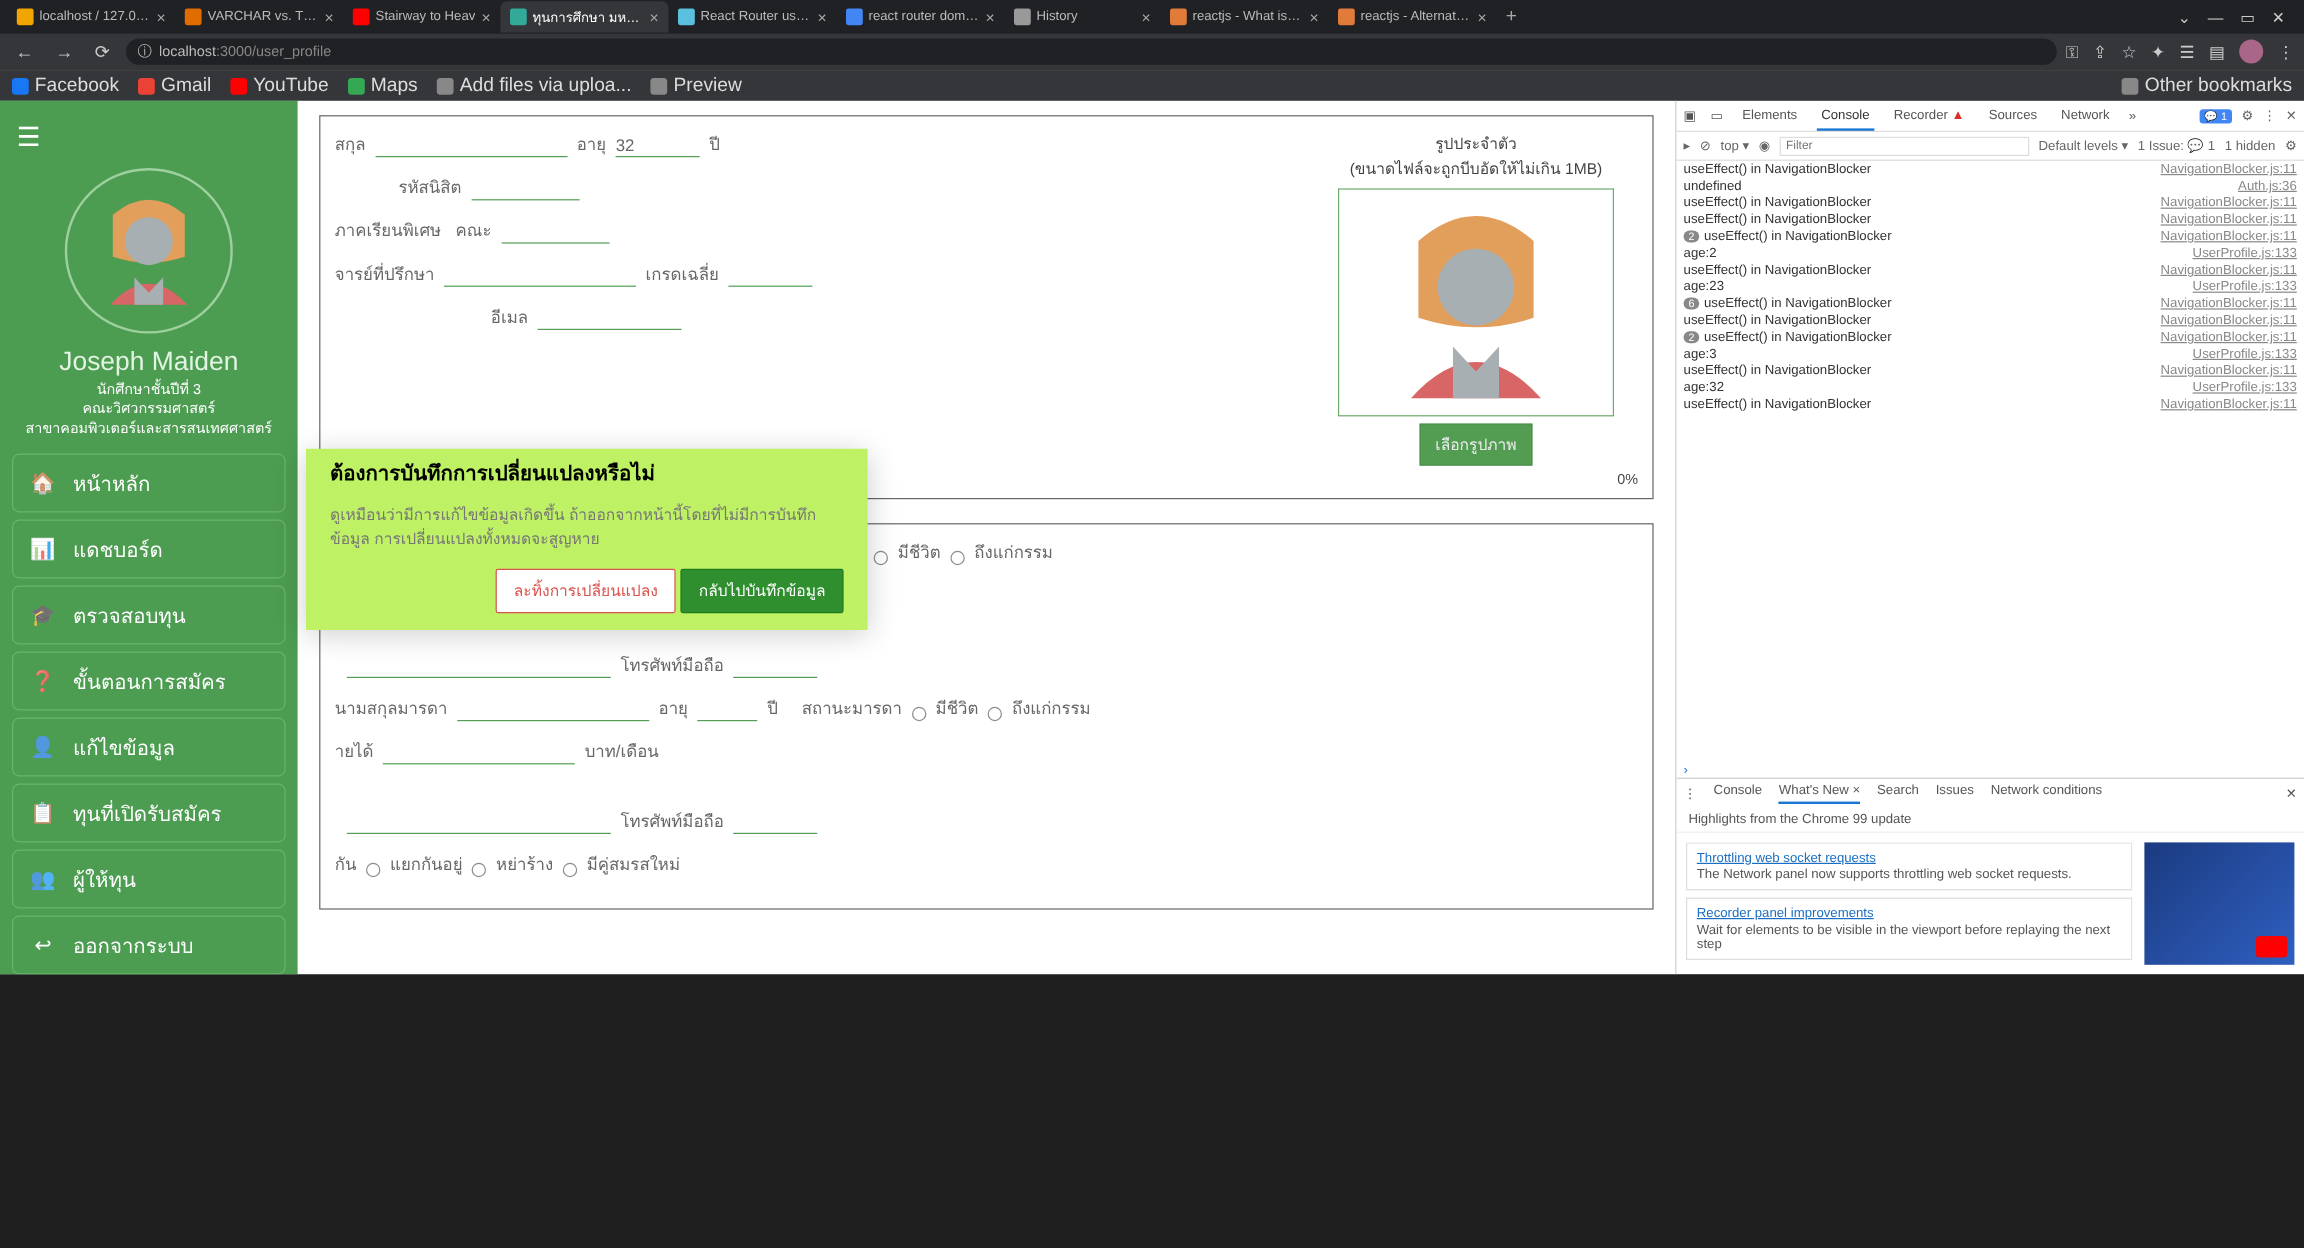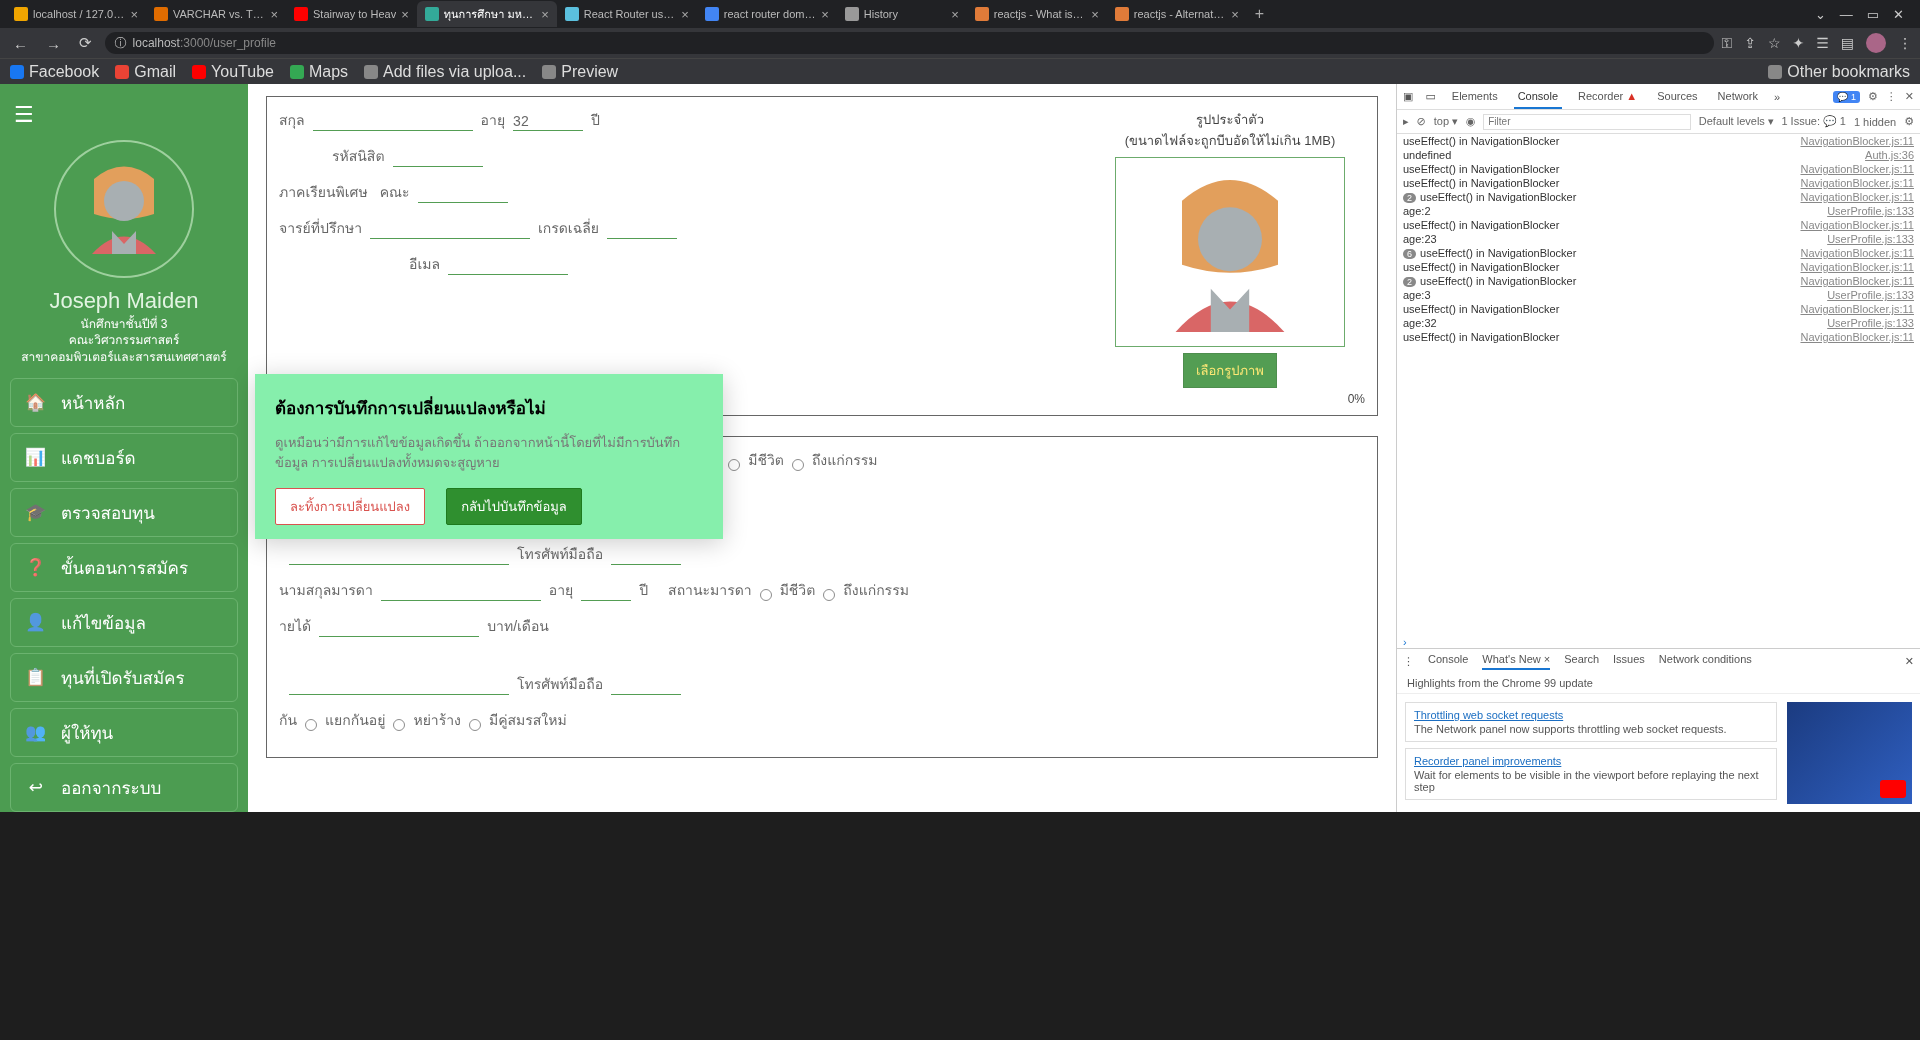--- a/index.html
+++ b/index.html
@@ -44,32 +44,32 @@
 .sb-item { border: 1px solid #3a9a3f; border-radius: 6px; padding: 10px 14px; display: flex; align-items: center; gap: 14px; font-size: 17px; color: #fff; }
 .sb-ico { width: 22px; display: inline-flex; justify-content: center; font-size: 17px; }
 
 .form-area { flex: 1; padding: 12px 18px; overflow: hidden; position: relative; }
 .form-card { border: 1px solid #333; height: 320px; padding: 12px; display: flex; }
 .form-left { flex: 1; font-size: 14px; color: #333; }
 .frow { display: flex; align-items: flex-end; gap: 8px; margin-bottom: 14px; }
 .uline { display: inline-block; border-bottom: 1.5px solid #1a7d1a; min-width: 70px; height: 18px; }
 .form-right { width: 270px; text-align: center; font-size: 13px; }
 .pic-frame { border: 1px solid #3b8f3b; width: 230px; height: 190px; margin: 6px auto; display: flex; align-items: center; justify-content: center; }
-.pick-btn { background: #1a7d1a; color: #fde047; border: 1px solid #136813; padding: 6px 12px; font-size: 13px; }
+.pick-btn { background: #1a7d1a; color: #e5e5e5; border: 1px solid #136813; padding: 6px 12px; font-size: 13px; }
 .pct { text-align: right; font-size: 12px; margin-top: 4px; }
 
 .form-card2 { border: 1px solid #333; margin-top: 20px; padding: 12px; font-size: 14px; color: #333; }
 .radio { width: 12px; height: 12px; border: 1px solid #666; border-radius: 50%; display: inline-block; vertical-align: middle; }
 
 
 .mask { position: absolute; inset: 0; background: rgba(255,255,255,0.25); }
-.modal { position: absolute; left: 255px; top: 290px; width: 468px; background: #86efac; border-radius: 0; box-shadow: 0 4px 24px rgba(0,0,0,0.2); padding: 20px 20px 14px; }
+.modal { position: absolute; left: 255px; top: 290px; width: 468px; background: #bef264; border-radius: 0; box-shadow: 0 4px 24px rgba(0,0,0,0.2); padding: 6px 20px 14px; }
 .modal h3 { font-size: 17px; font-weight: 600; margin-bottom: 12px; }
 .modal p { font-size: 13px; color: #777; line-height: 1.5; }
-.modal-btns { display: flex; gap: 21px; margin-top: 16px; }
+.modal-btns { display: flex; justify-content: flex-end; gap: 4px; margin-top: 16px; }
 .btn-o { border: 1px solid #d9534f; background: #fff; color: #d9534f; padding: 7px 14px; font-size: 13px; border-radius: 2px; }
 .btn-p { border: 1px solid #1e7a1e; background: #2f8f2f; color: #fff; padding: 7px 14px; font-size: 13px; border-radius: 2px; }
 
 
 .dt-tabs { display: flex; align-items: center; height: 26px; border-bottom: 1px solid #ddd; padding: 0 6px; gap: 12px; font-size: 11px; color: #555; }
 .dt-tab { padding: 5px 4px; }
 .dt-tab.active { border-bottom: 2px solid #1976d2; color: #333; }
 .dt-pill { background: #4285f4; color: #fff; font-size: 9px; padding: 1px 4px; border-radius: 3px; }
 .dt-rt { margin-left: auto; display: flex; gap: 8px; align-items: center; color: #666; }
 .dt-filter { display: flex; align-items: center; height: 24px; border-bottom: 1px solid #ddd; padding: 0 6px; gap: 8px; color: #666; }

